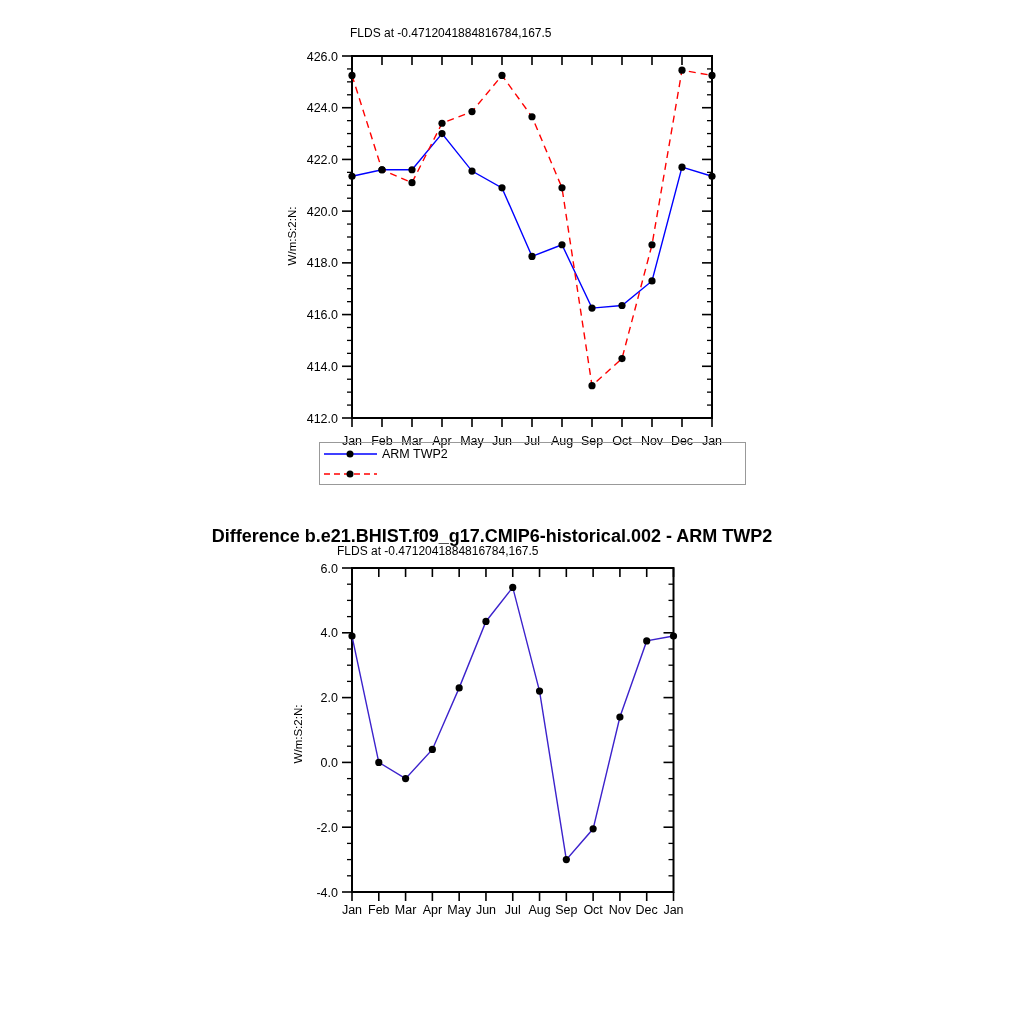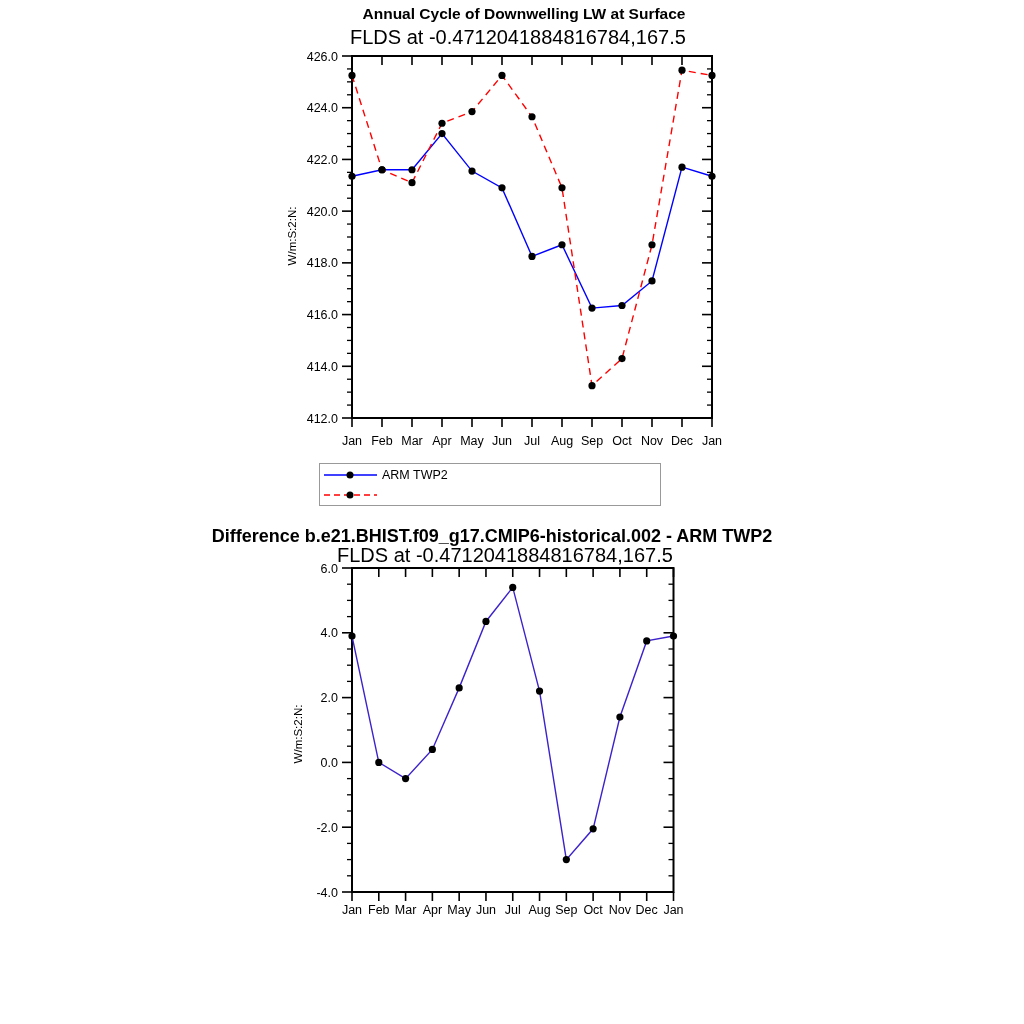--- a/index.html
+++ b/index.html
@@ -17,36 +17,36 @@
     position: absolute;
     font-weight: bold;
     white-space: nowrap;
     transform: translateX(-50%);
   }
   .t0 { left: 524px; top: 5px;  font-size: 15.5px; }
   .t1 { left: 492px; top: 526px; font-size: 18px; }
   .chart-subtitle {
     position: absolute;
     white-space: nowrap;
-    font-size: 20px;
+    font-size: 12px;
   }
   .s0 { left: 350px; top: 26px; }
   .s1 { left: 337px; top: 544px; }
   .ylab {
     position: absolute;
     font-size: 11.5px;
     white-space: nowrap;
     transform: translate(-50%, -50%) rotate(-90deg);
   }
   .y0 { left: 292px; top: 236px; }
   .y1 { left: 298px; top: 734px; }
   .legend {
     position: absolute;
-    left: 319px; top: 463px;
-    width: 342px; height: 43px;
+    left: 319px; top: 442px;
+    width: 427px; height: 43px;
     border: 1px solid #999;
     box-sizing: border-box;
     padding-top: 1px;
   }
   .lrow {
     display: flex;
     align-items: center;
     height: 20px;
     padding-left: 2px;
   }
@@ -294,21 +294,20 @@
       <circle cx="485.95833333333337" cy="621.46" r="3.6" fill="#000000"></circle>
       <circle cx="512.75" cy="587.44" r="3.6" fill="#000000"></circle>
       <circle cx="539.5416666666666" cy="691.12" r="3.6" fill="#000000"></circle>
       <circle cx="566.3333333333334" cy="859.6" r="3.6" fill="#000000"></circle>
       <circle cx="593.125" cy="828.82" r="3.6" fill="#000000"></circle>
       <circle cx="619.9166666666667" cy="717.04" r="3.6" fill="#000000"></circle>
       <circle cx="646.7083333333333" cy="640.9" r="3.6" fill="#000000"></circle>
       <circle cx="673.5" cy="636.04" r="3.6" fill="#000000"></circle>
     </svg>
 
-  <div class="chart-title t0">Annual Cycle of Downwelling LW at Surface</div>
   <div class="chart-subtitle s0">FLDS at -0.4712041884816784,167.5</div>
   <div class="ylab y0">W/m:S:2:N:</div>
 
   <div class="legend">
     <div class="lrow">
       <svg class="sample" id="sample0" width="57" height="16">
         <line x1="2" y1="8" x2="55" y2="8" stroke-width="1.5" stroke="#0000ff"></line>
         <circle cx="28" cy="8" r="3.5" fill="#000"></circle>
       </svg>
       <span>ARM TWP2</span>

